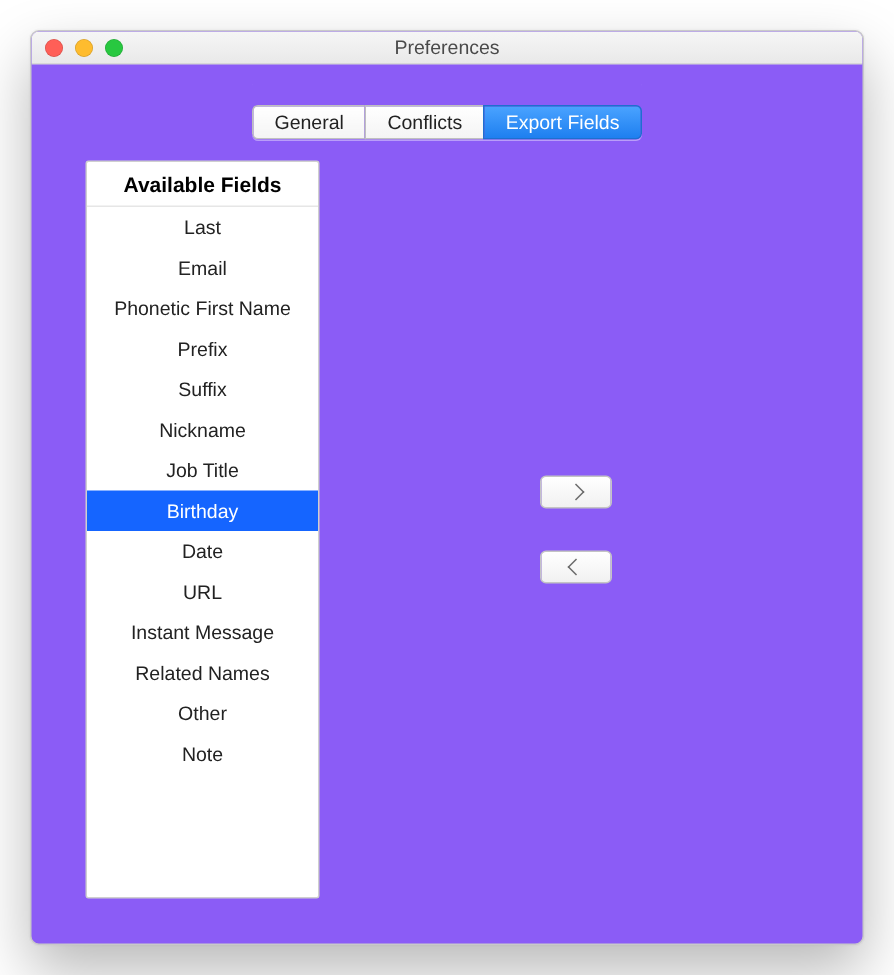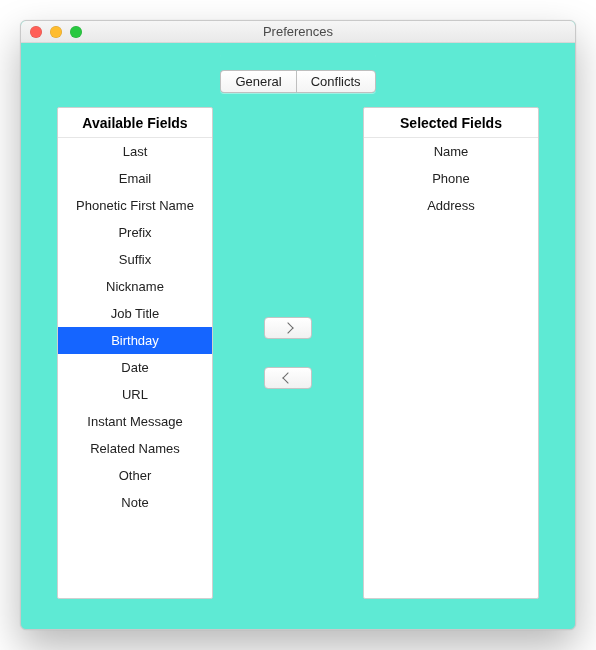--- a/index.html
+++ b/index.html
@@ -5,21 +5,21 @@
   * { box-sizing: border-box; }
   body {
     margin: 0;
     padding: 20px;
     background: #fff;
     font-family: -apple-system, "Helvetica Neue", Arial, sans-serif;
   }
   .window {
     width: 556px;
     height: 610px;
-    background: #5eead4;
+    background: #8b5cf6;
     border: 1px solid #c9c9c9;
     border-radius: 6px;
     box-shadow: 0 18px 40px rgba(0,0,0,0.28), 0 0 0 1px rgba(0,0,0,0.02);
     overflow: hidden;
     display: flex;
     flex-direction: column;
     justify-content: flex-end;
   }
   .titlebar {
     height: 22px;
@@ -160,20 +160,21 @@
       <div class="dot yellow"></div>
       <div class="dot green"></div>
     </div>
     <div class="title">Preferences</div>
   </div>
 
   <div class="tabbar-row">
     <div class="seg" id="seg">
         <button>General</button>
         <button>Conflicts</button>
+        <button class="active">Export Fields</button>
       </div>
   </div>
 
   <div class="content">
     <div class="panel left">
       <div class="panel-header">Available Fields</div>
       <div class="list" id="available-list">
           <div class="item">Last</div>
           <div class="item">Email</div>
           <div class="item">Phonetic First Name</div>
@@ -193,22 +194,14 @@
 
     <div class="middle">
       <div class="move-btn">
         <span class="chev"></span>
       </div>
       <div class="move-btn">
         <span class="chev left"></span>
       </div>
     </div>
 
-    <div class="panel right">
-      <div class="panel-header">Selected Fields</div>
-      <div class="list" id="selected-list">
-          <div class="item">Name</div>
-          <div class="item">Phone</div>
-          <div class="item">Address</div>
-        </div>
-    </div>
   </div>
 </div>
 
 </body></html>

